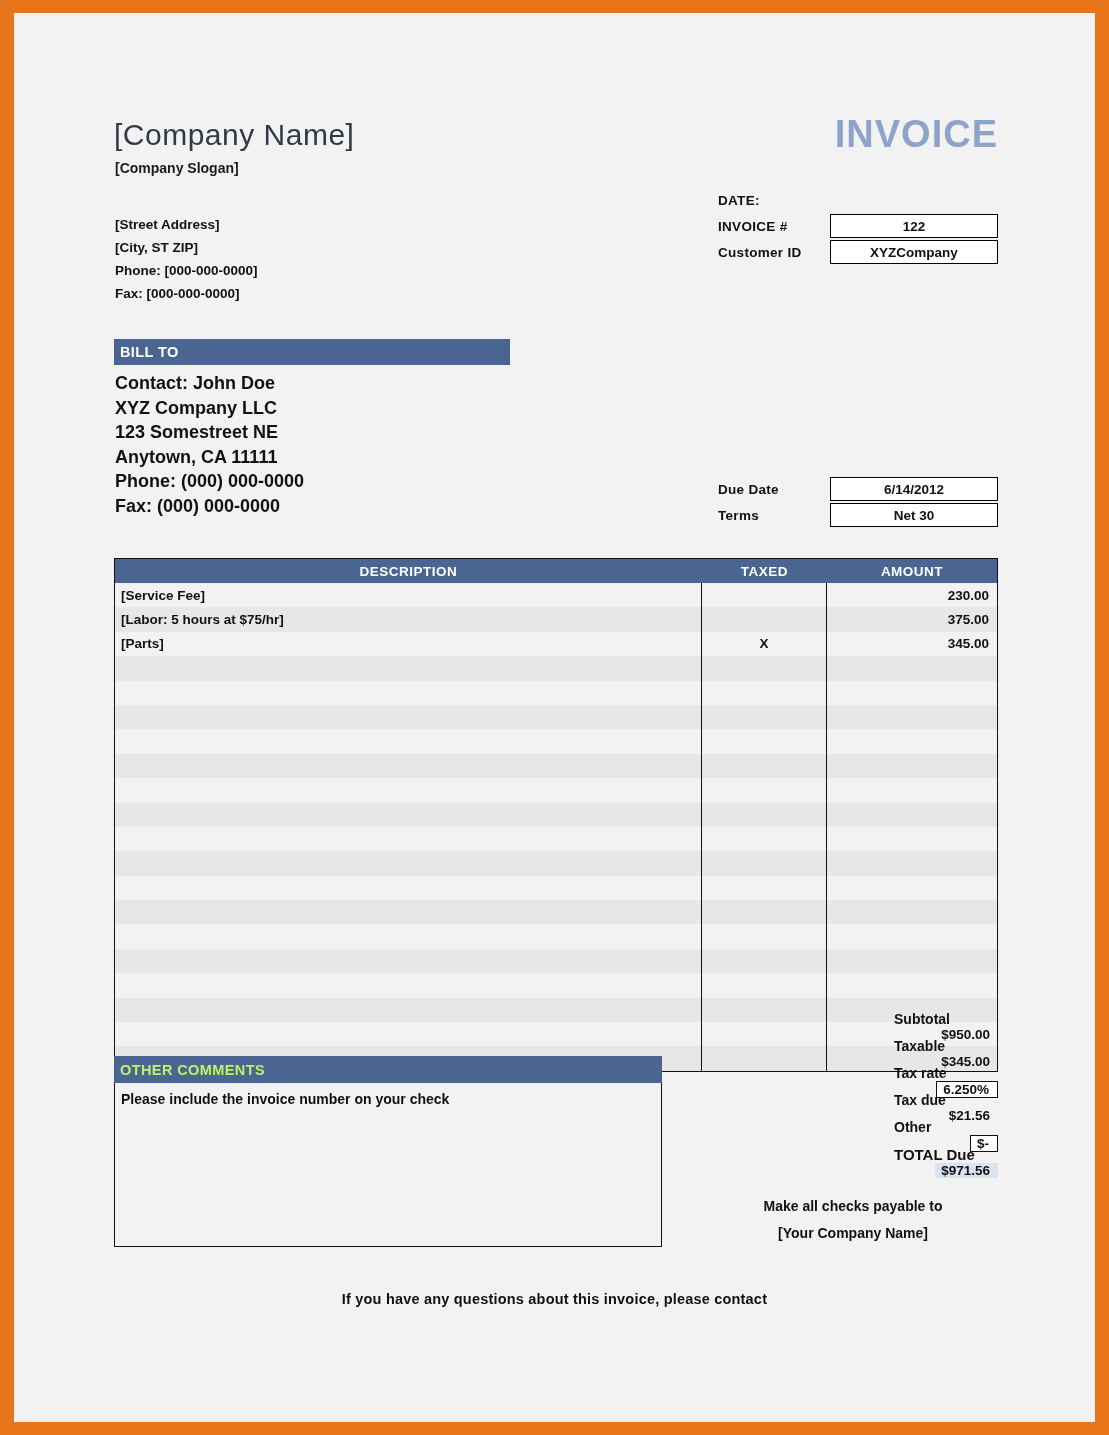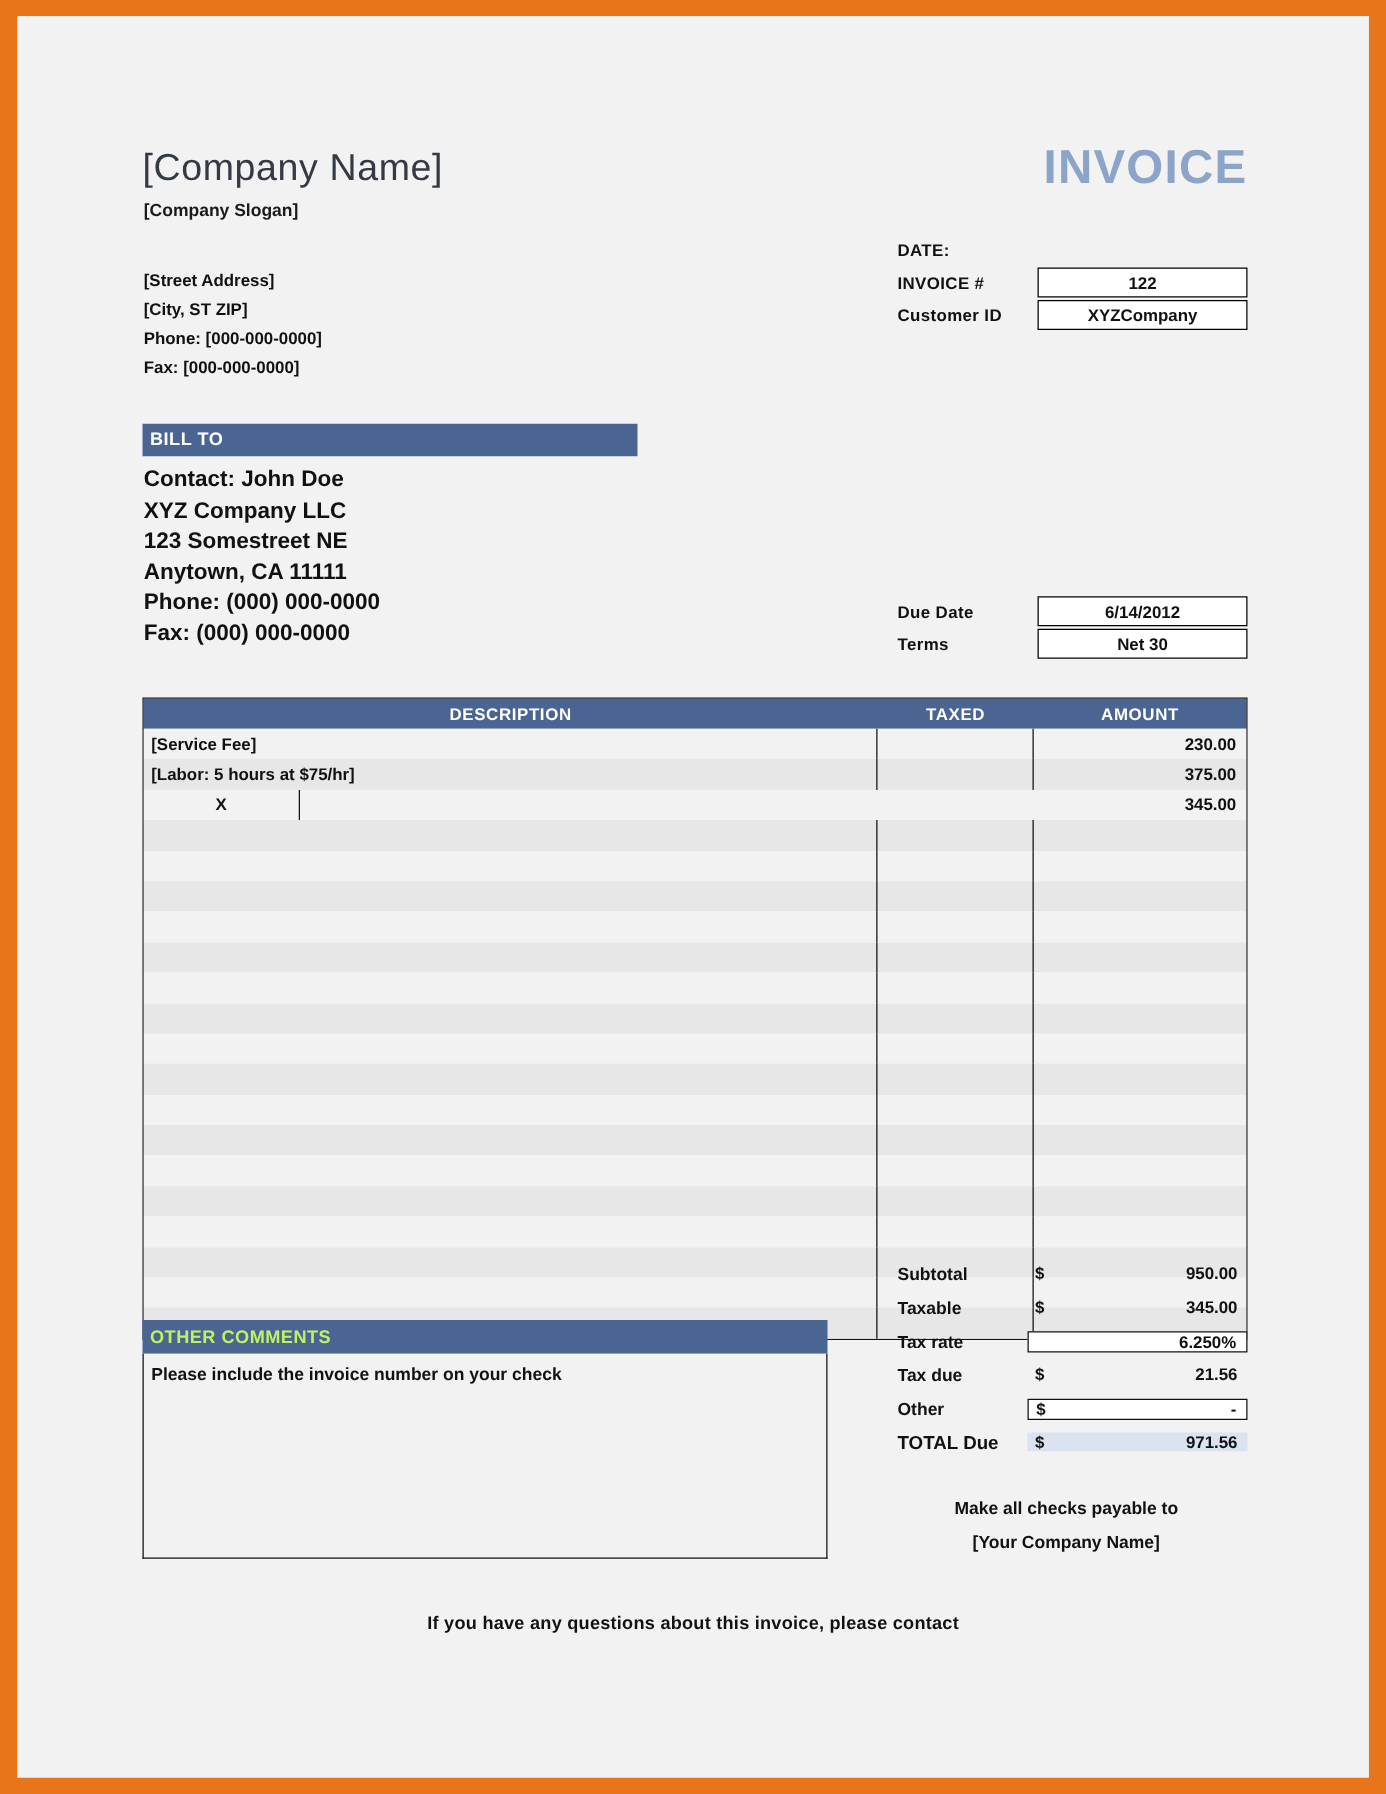--- a/index.html
+++ b/index.html
@@ -227,21 +227,22 @@
     right: 97px;
     top: 998px;
     width: 280px;
     font-size: 13.5px;
     color: #111;
     font-weight: bold;
   }
   .tot-row {
     display: flex;
     height: 27px;
-    align-items: flex-start;
+    align-items: flex-end;
+    flex-direction: column;
   }
   .tot-label {
     width: 104px;
     display: flex;
     align-items: center;
     font-size: 14px;
   }
   .tot-val {
     flex: 1;
     display: flex;
@@ -382,20 +383,21 @@
             <div class="cell-desc">[Service Fee]</div>
             <div class="cell-taxed"></div>
             <div class="cell-amount">230.00</div>
           </div>
           <div class="item-row alt">
             <div class="cell-desc">[Labor: 5 hours at $75/hr]</div>
             <div class="cell-taxed"></div>
             <div class="cell-amount">375.00</div>
           </div>
           <div class="item-row plain">
+            <div class="cell-desc">[Parts]</div>
             <div class="cell-taxed">X</div>
             <div class="cell-amount">345.00</div>
           </div>
           <div class="item-row alt">
             <div class="cell-desc"></div>
             <div class="cell-taxed"></div>
             <div class="cell-amount"></div>
           </div>
           <div class="item-row plain">
             <div class="cell-desc"></div>

